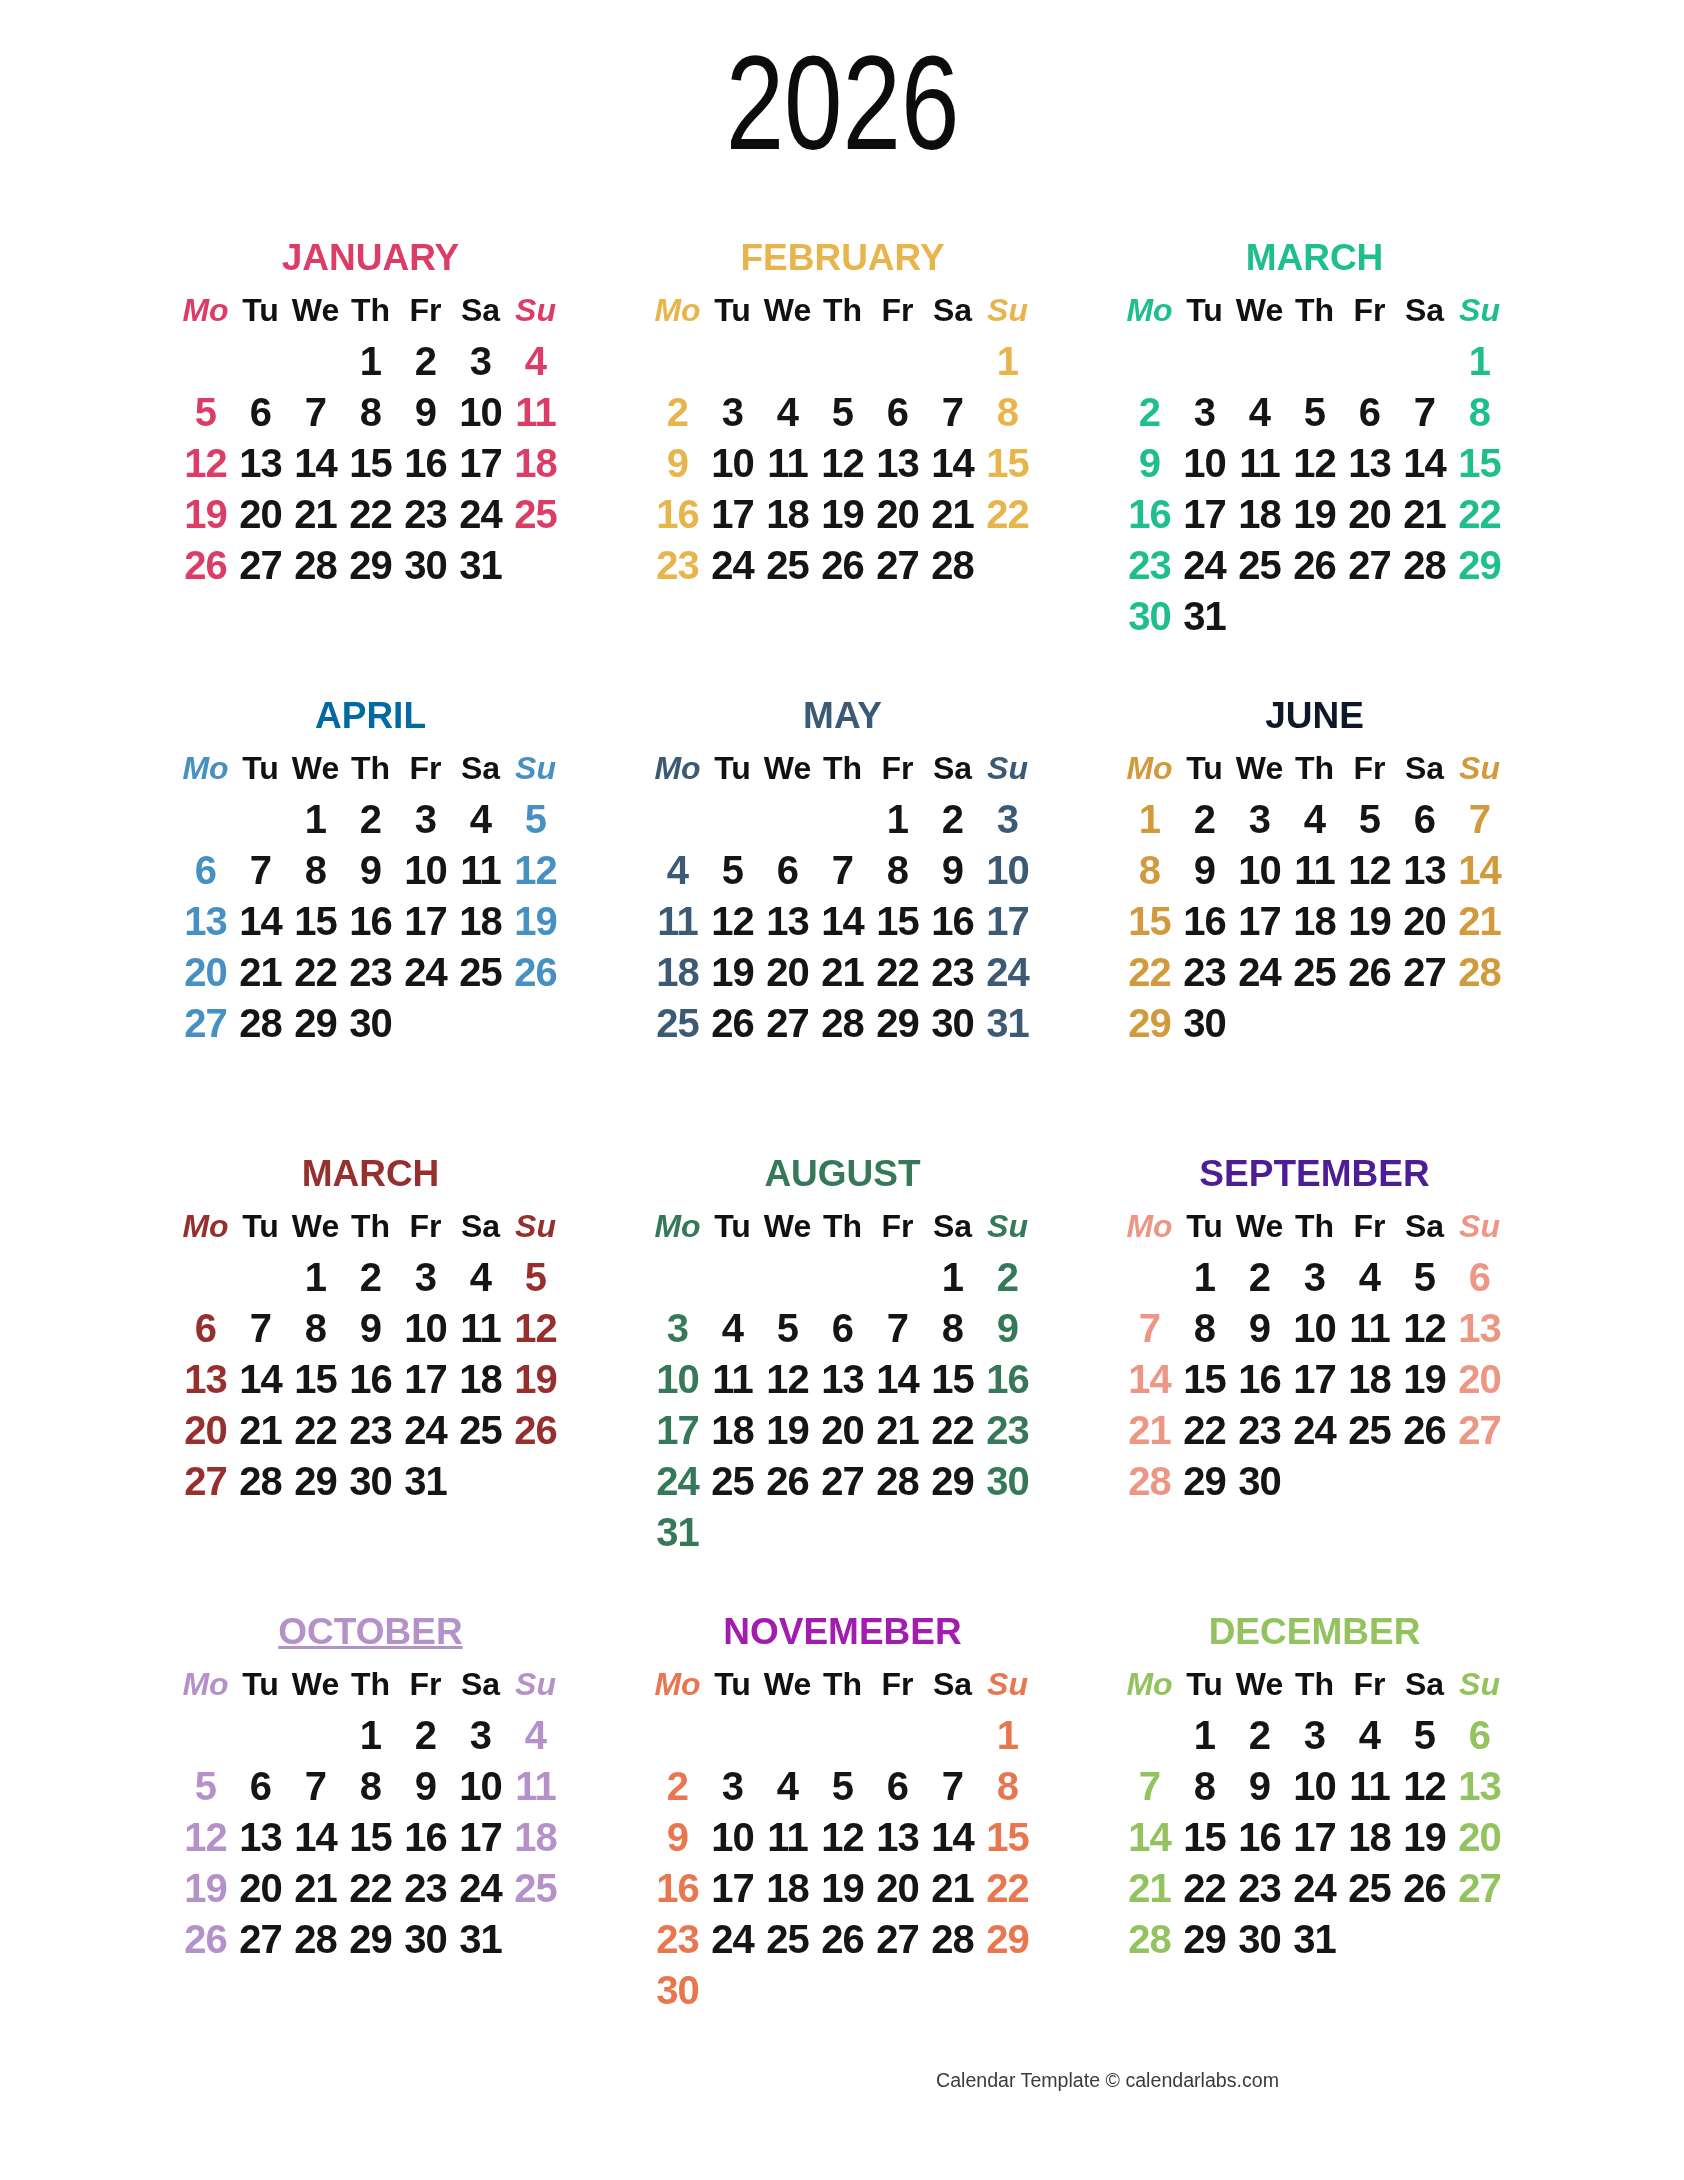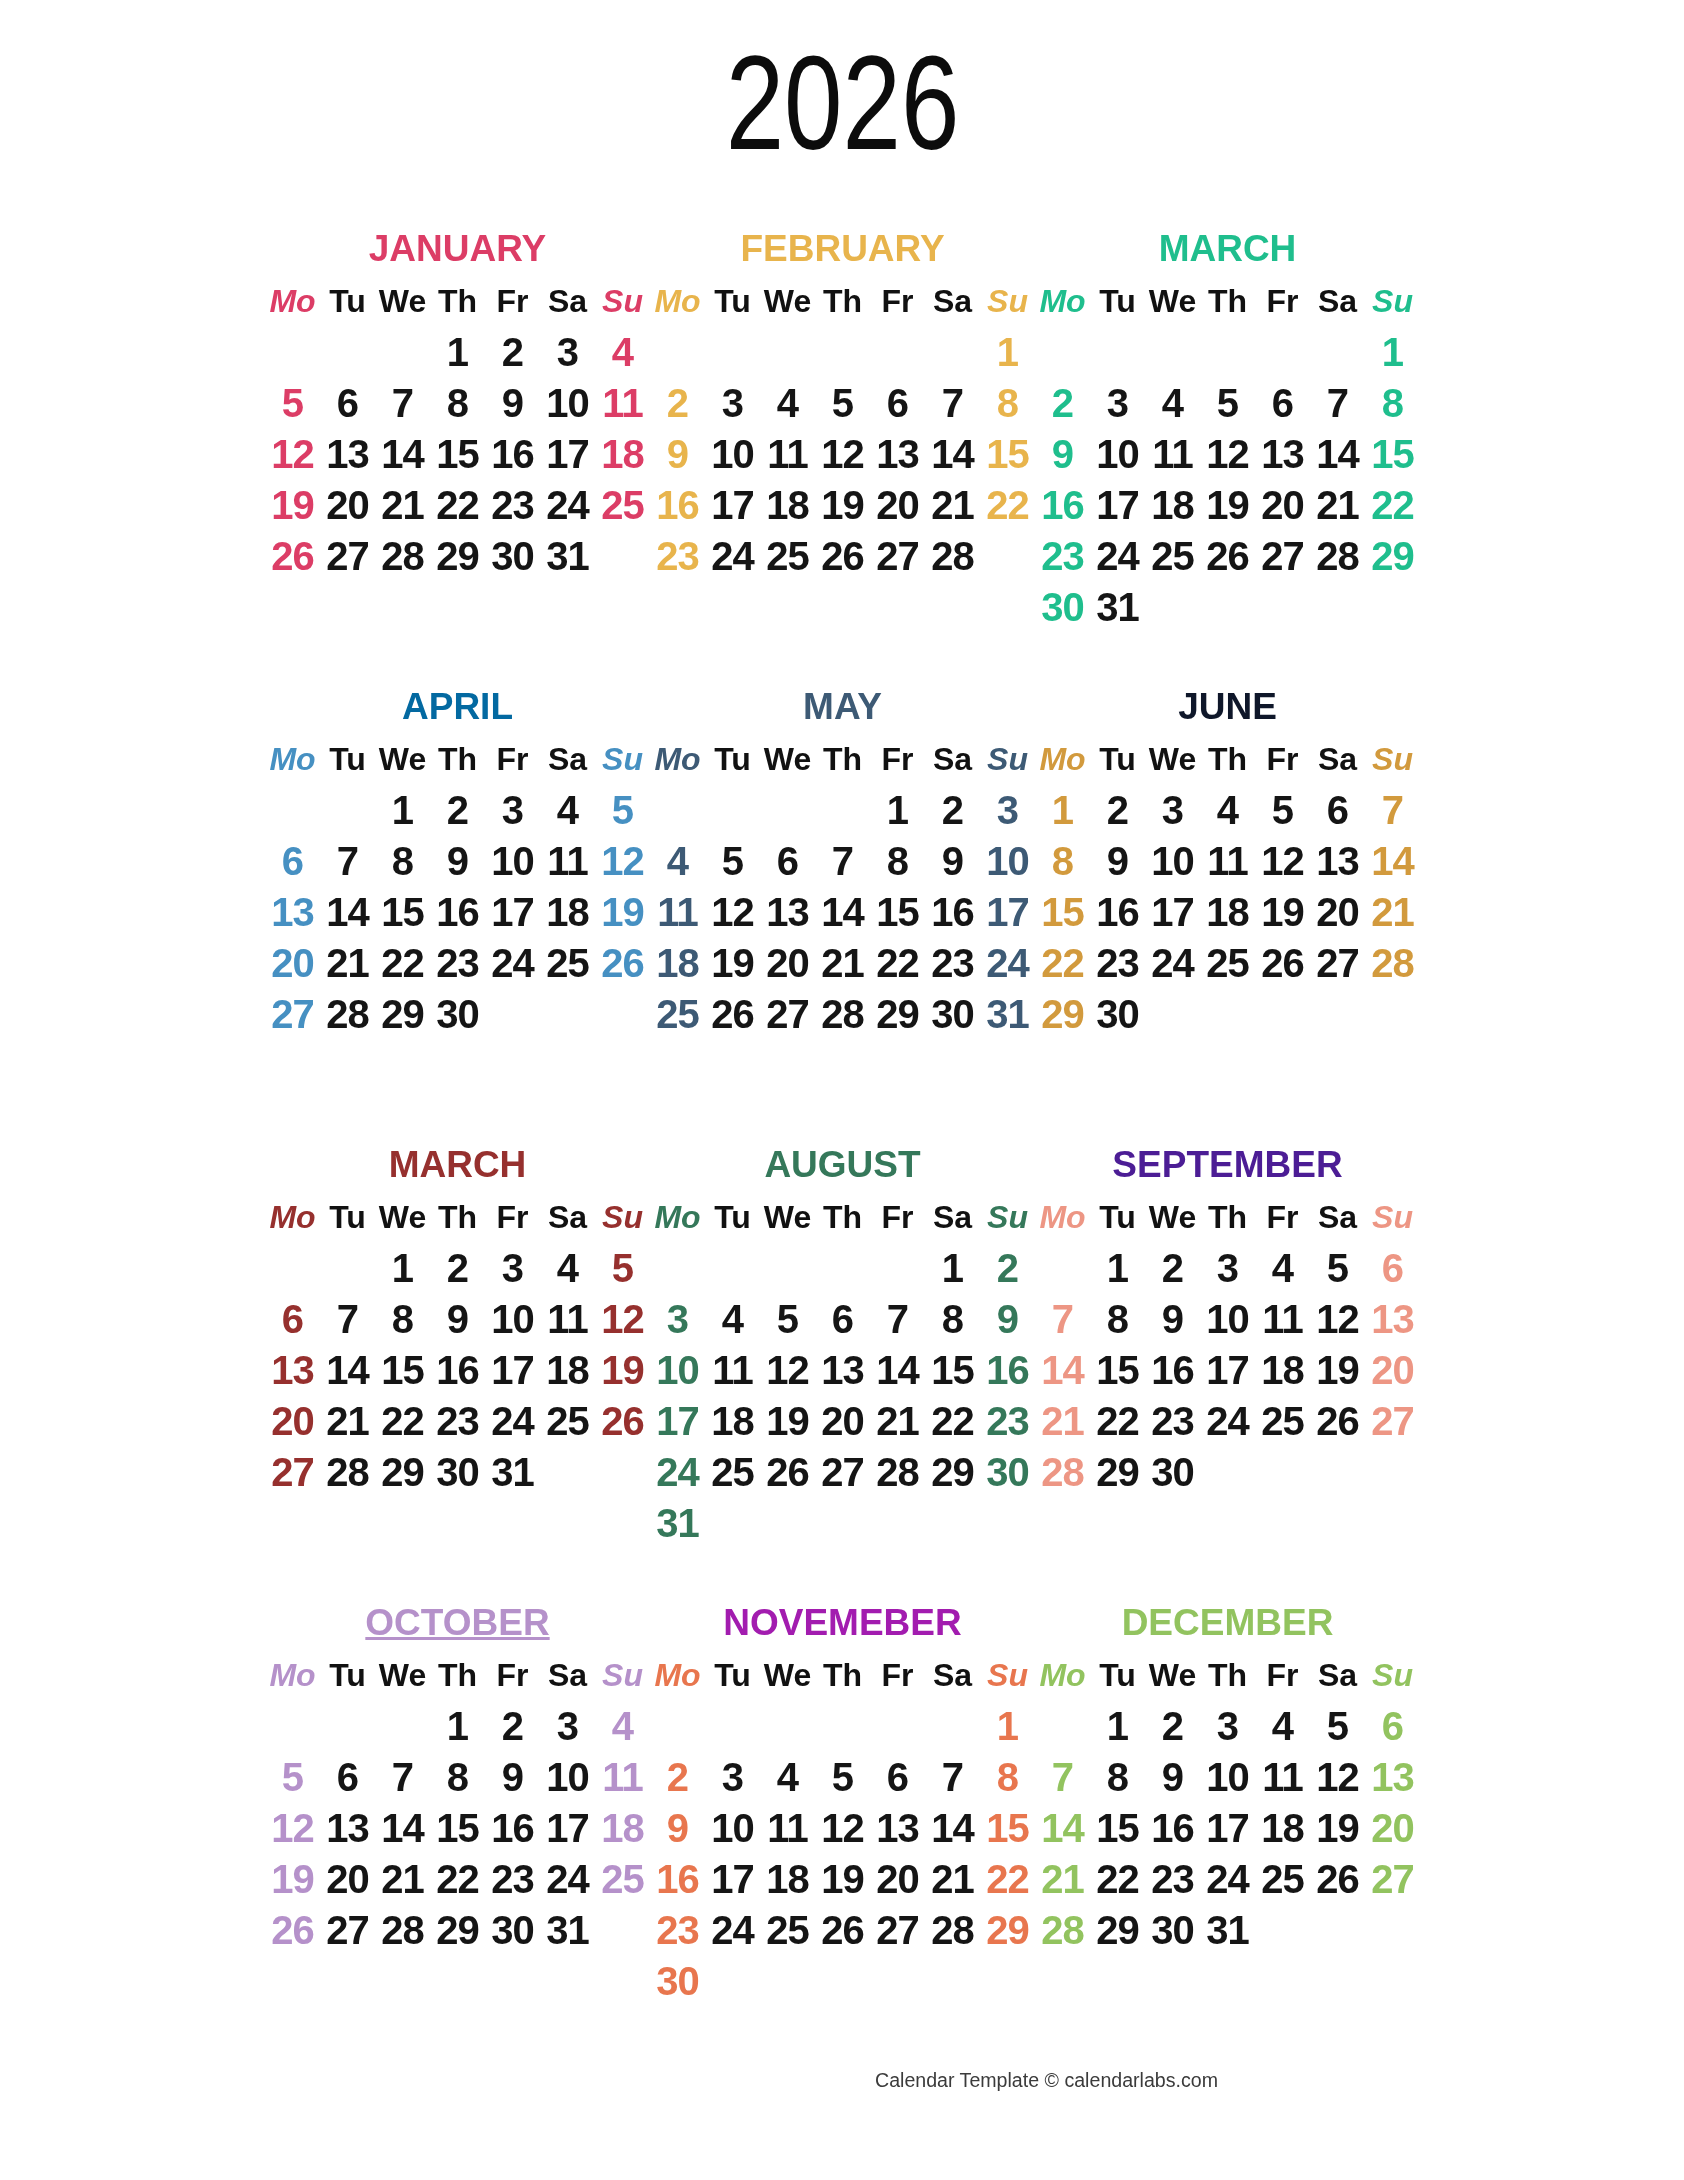--- a/index.html
+++ b/index.html
@@ -15,23 +15,24 @@
     top: 37px; left: 0; width: 100%;
     text-align: center;
     font-size: 133px;
     font-weight: 400;
     line-height: 1;
     color: #0c0c0c;
     transform: scaleX(.79);
   }
   .months {
     position: absolute;
-    top: 230px; left: 0; width: 100%;
+    top: 239px; left: 0; width: 100%;
     display: grid;
     grid-template-columns: repeat(3, 385px);
+    column-gap: 87px;
     grid-auto-rows: 458px;
     justify-content: center;
   }
   .month { width: 385px; }
   .month-title {
     margin: 0;
     text-align: center;
     font-size: 37px;
     font-weight: 700;
     line-height: 1;
@@ -52,21 +53,21 @@
   .dow.accent { color: var(--accent); font-style: italic; }
   .day {
     display: flex; align-items: center; justify-content: center;
     font-size: 40px; font-weight: 700;
     letter-spacing: -0.9px;
     color: #151515;
   }
   .day.accent { color: var(--accent); }
   .footer {
     position: absolute;
-    left: 875px; top: 2069px;
+    left: 936px; top: 2069px;
     font-size: 19.6px;
     color: #3b3b3b;
   }
 </style>
 </head>
 <body>
 
 <div class="page">
   <div class="year">2026</div>
   <div class="months" id="months">

